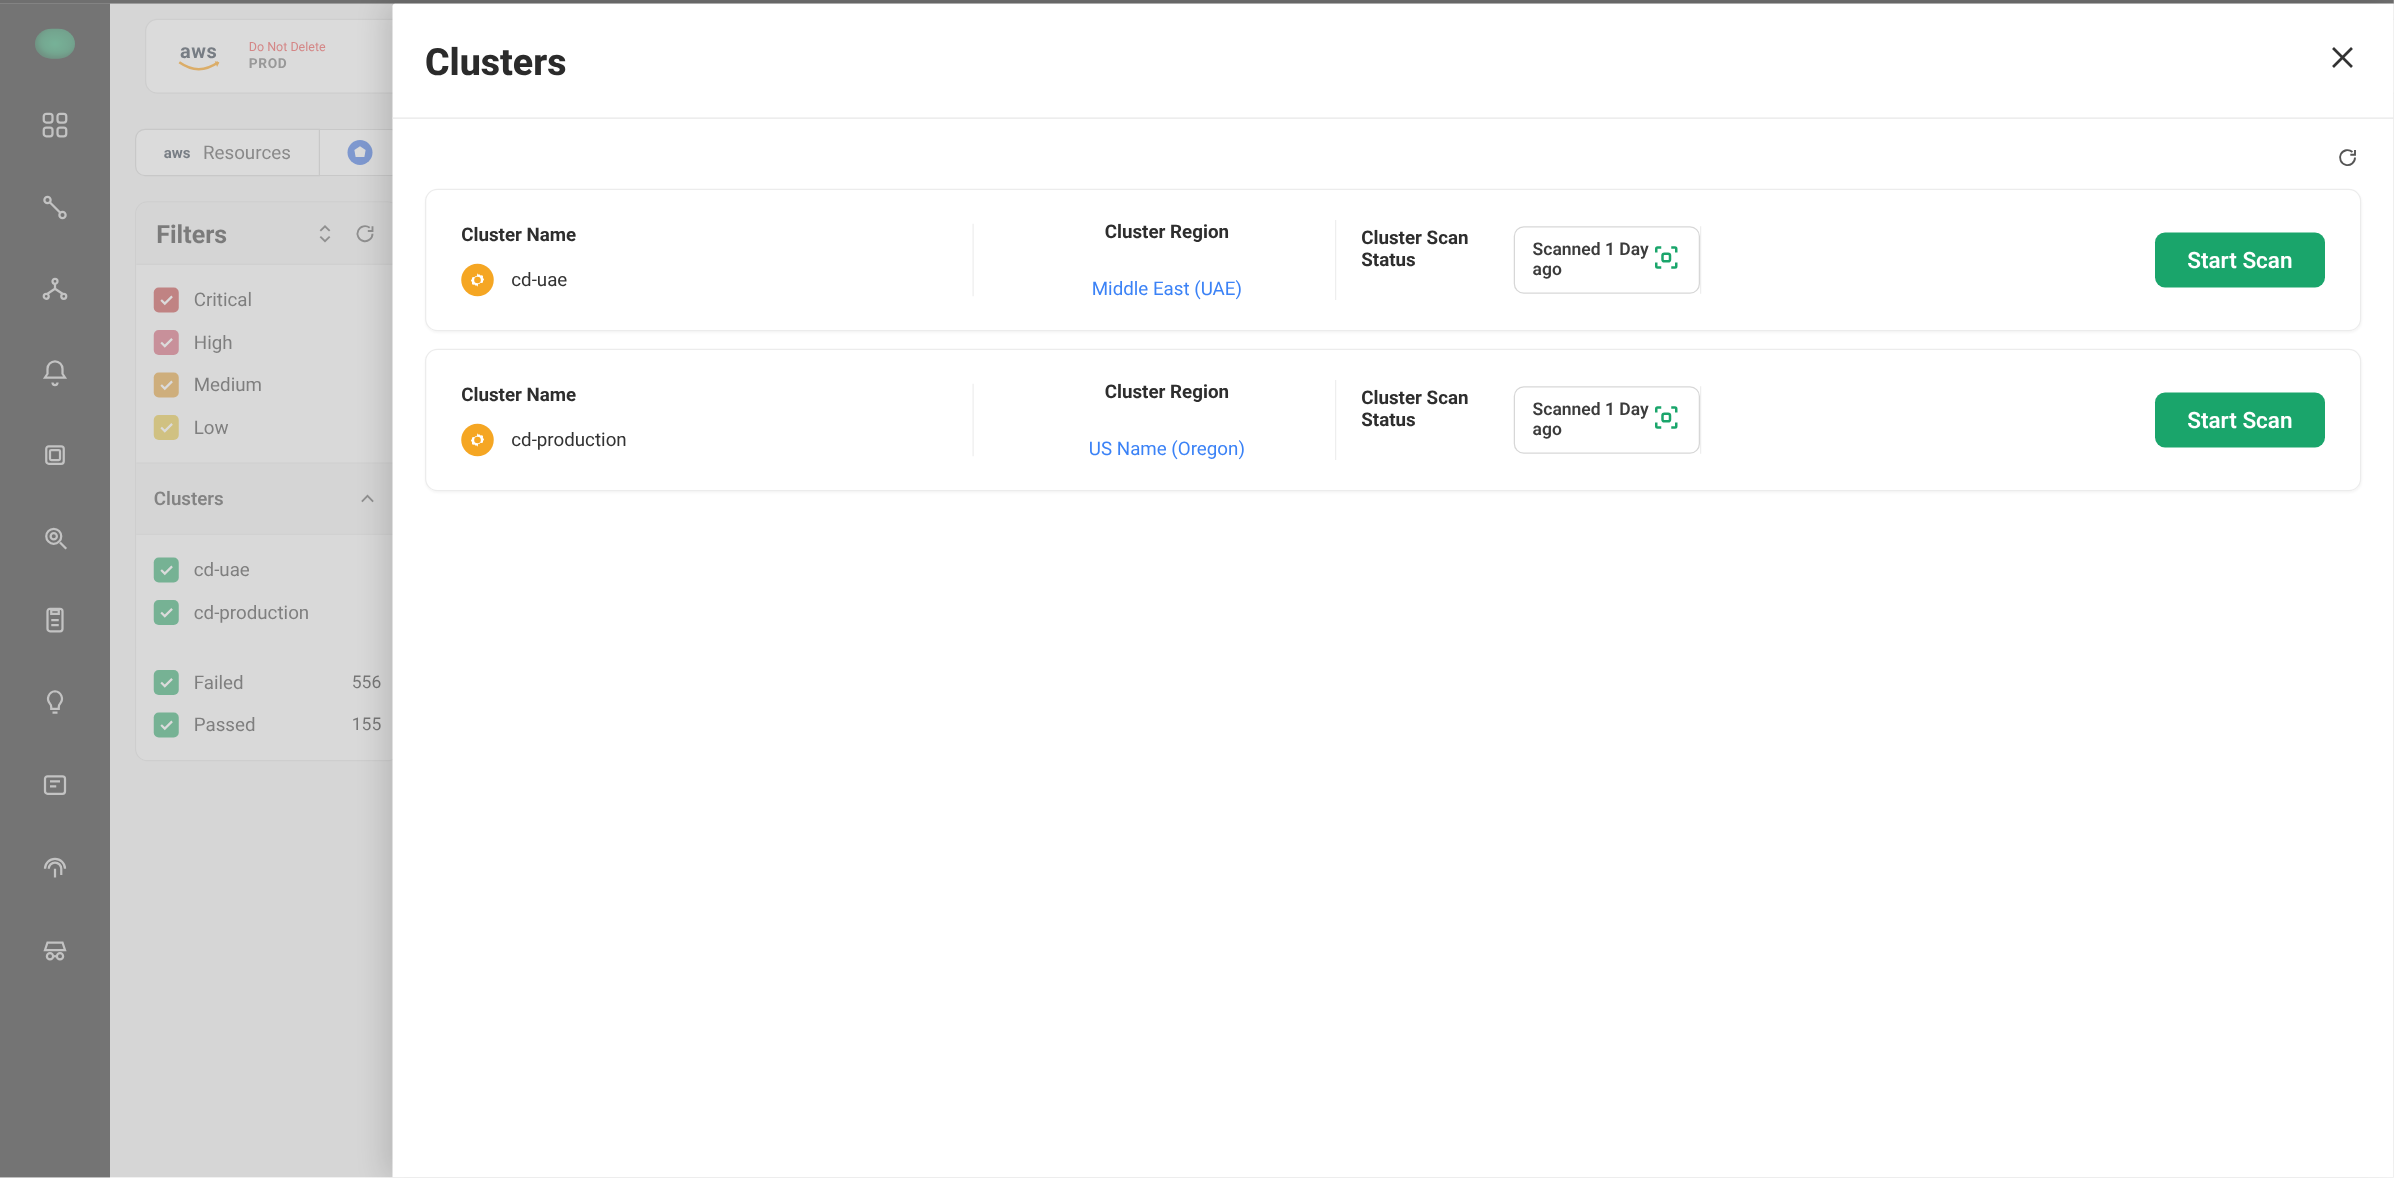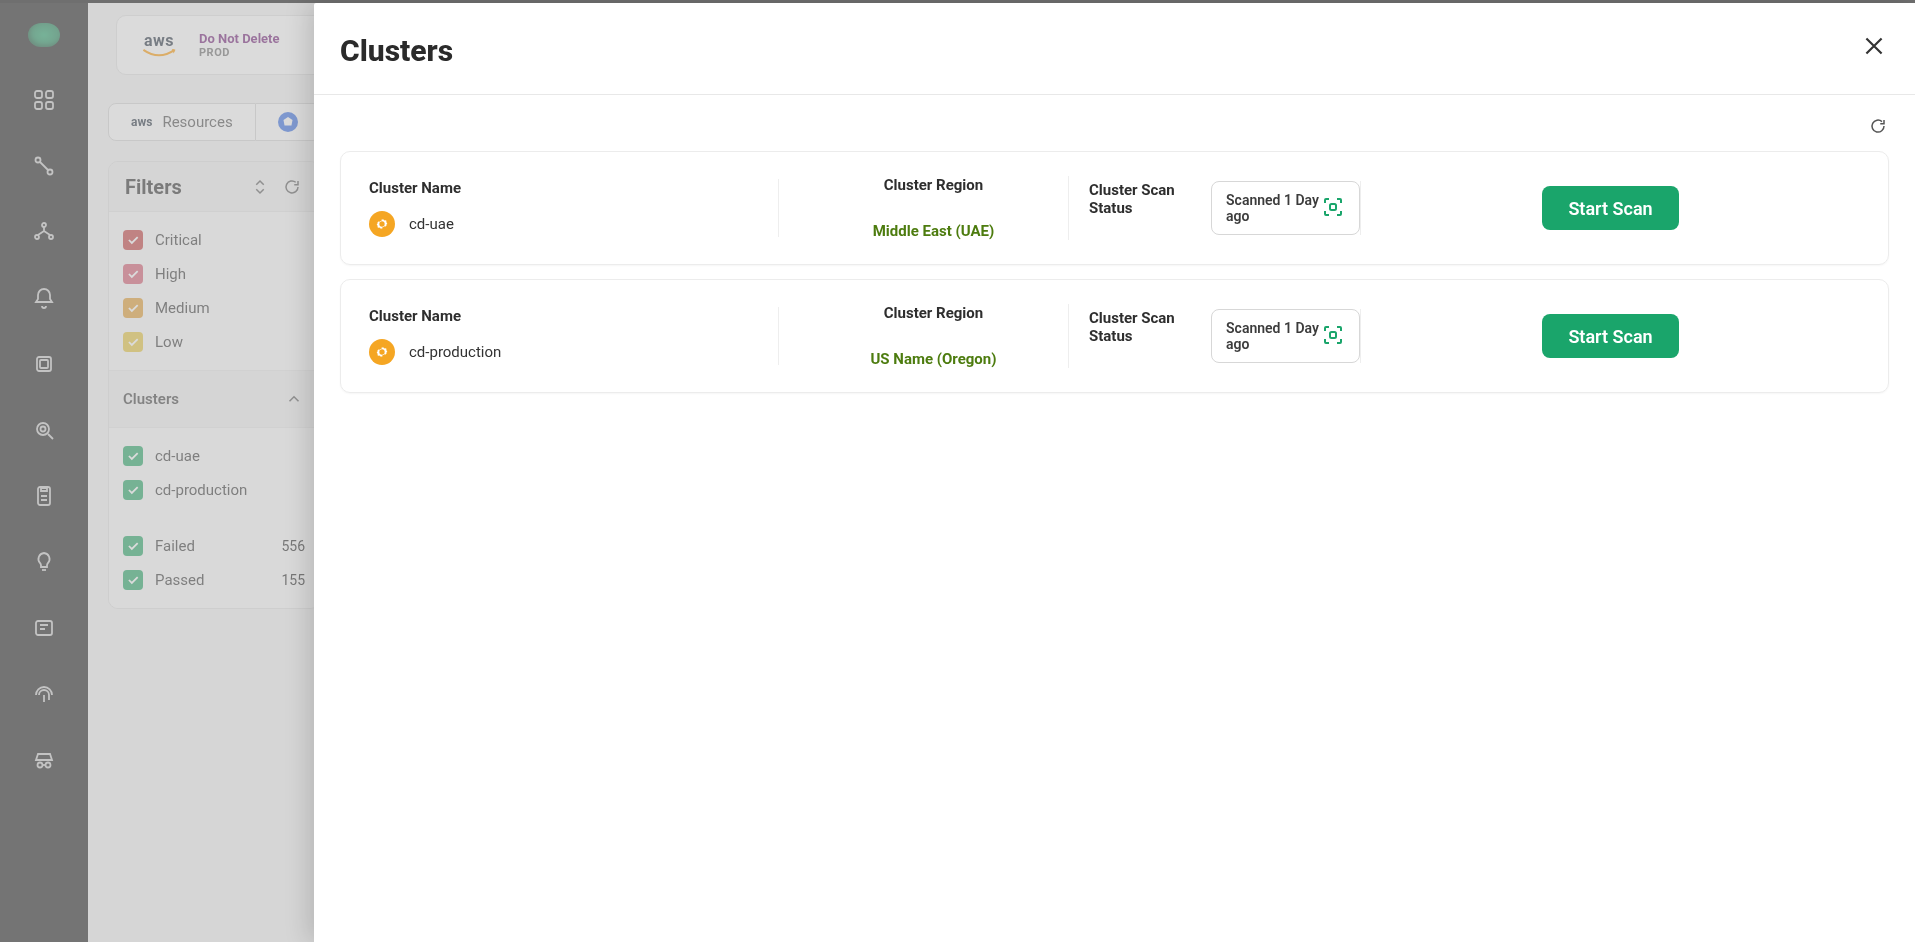--- a/index.html
+++ b/index.html
@@ -10,21 +10,21 @@
   .sidenav .logo { width:32px; height:24px; background: radial-gradient(ellipse at center, #21a46a 0%, #17734a 100%); border-radius:50% / 60%; box-shadow: inset 2px -2px 4px rgba(0,0,0,.3); }
   .sidenav .nav-icon { width:26px; height:26px; color:#c9c9c9; display:flex; align-items:center; justify-content:center; cursor:pointer; }
   .sidenav svg { width:24px; height:24px; stroke:#c9c9c9; fill:none; stroke-width:1.8; }
 
   .page { position:absolute; left:88px; top:3px; right:0; bottom:0; background:#f3f3f3; }
 
   .account-card { position:absolute; left:28px; top:12px; width: 1850px; height:60px; background:#fff; border:1px solid #e2e2e2; border-radius:10px; display:flex; align-items:center; gap:18px; padding:0 20px; }
   .aws-logo { width:44px; height:28px; display:flex; flex-direction:column; align-items:center; justify-content:center; }
   .aws-logo span.t { font-size:16px; font-weight:700; color:#232f3e; letter-spacing:.5px; }
   .aws-logo svg { display:block; margin-top:-2px; }
-  .account-card .title { font-size:13px; font-weight:700; color:#701a75; }
+  .account-card .title { font-size:10px; font-weight:400; color:#ef4444; }
   .account-card .sub { font-size:11px; font-weight:700; color:#6b6b6b; letter-spacing:.5px; }
 
   .tabs-row { position:absolute; left:20px; top:100px; display:flex; }
   .tab-btn { height:38px; display:flex; align-items:center; gap:10px; padding:0 22px; border:1px solid #d6d6d6; background:#fff; font-size:15px; color:#4a4a4a; cursor:pointer; }
   .tab-btn:first-child { border-radius:8px 0 0 8px; }
   .tab-btn:last-child { border-left:none; border-radius:0 8px 8px 0; }
   .tab-btn .tab-logo { font-size:12px; font-weight:700; color:#232f3e; }
   .k8s-mark { width:20px; height:20px; border-radius:50%; background:#326ce5; display:inline-flex; align-items:center; justify-content:center; }
   .k8s-mark svg { width:12px; height:12px; }
 
@@ -55,27 +55,27 @@
   .modal-sep { height:1px; background:#e8e8e8; margin:0; }
 
   .modal-body { padding:20px 26px 40px 26px; display:flex; flex-direction:column; gap:14px; }
   .refresh-row { display:flex; justify-content:flex-end; }
   .refresh-row .icon-btn svg { stroke:#555; }
 
   .cluster-card { border:1px solid #ececec; border-radius:10px; box-shadow:0 1px 2px rgba(0,0,0,.04); padding:24px 28px; display:flex; align-items:center; }
   .col-name   { flex:0 0 410px; border-right:1px solid #eee; }
   .col-region { flex:0 0 290px; border-right:1px solid #eee; padding-left:20px; text-align:center; display:flex; flex-direction:column; align-items:center; gap:14px; }
   .col-status { flex:0 0 292px; border-right:1px solid #eee; padding-left:20px; display:flex; flex-direction:row; align-items:flex-start; gap:12px; }
-  .col-action { flex:1; display:flex; justify-content:center; align-items:center; }
+  .col-action { flex:1; display:flex; justify-content:flex-end; align-items:center; }
   .hd { font-size:15px; font-weight:700; color:#2e2e2e; margin-bottom:14px; }
   .name-row { display:flex; align-items:center; gap:14px; }
   .gear-bubble { width:26px; height:26px; border-radius:50%; background:#f5a623; display:flex; align-items:center; justify-content:center; }
   .gear-bubble svg { width:16px; height:16px; fill:#fff; }
   .cluster-name { font-size:15px; color:#333; }
-  .region-val { font-size:15px; color:#4d7c0f;font-weight:bold; }
+  .region-val { font-size:15px; color:#3b82f6; }
   .status-box { display:flex; align-items:center; gap:0; border:1px solid #d7d7d7; border-radius:8px; padding:10px 14px; }
   .status-box span { font-size:14px; font-weight:600; color:#3c3c3c; }
   .focus-icon svg { width:24px; height:24px; }
   .scan-btn { background:#1aa56b; color:#fff; font-size:18px; font-weight:600; border:none; border-radius:8px; height:44px; padding:0 26px; cursor:pointer; }
 </style>
 </head>
 <body>
 
 <div class="top-black"></div>
 

